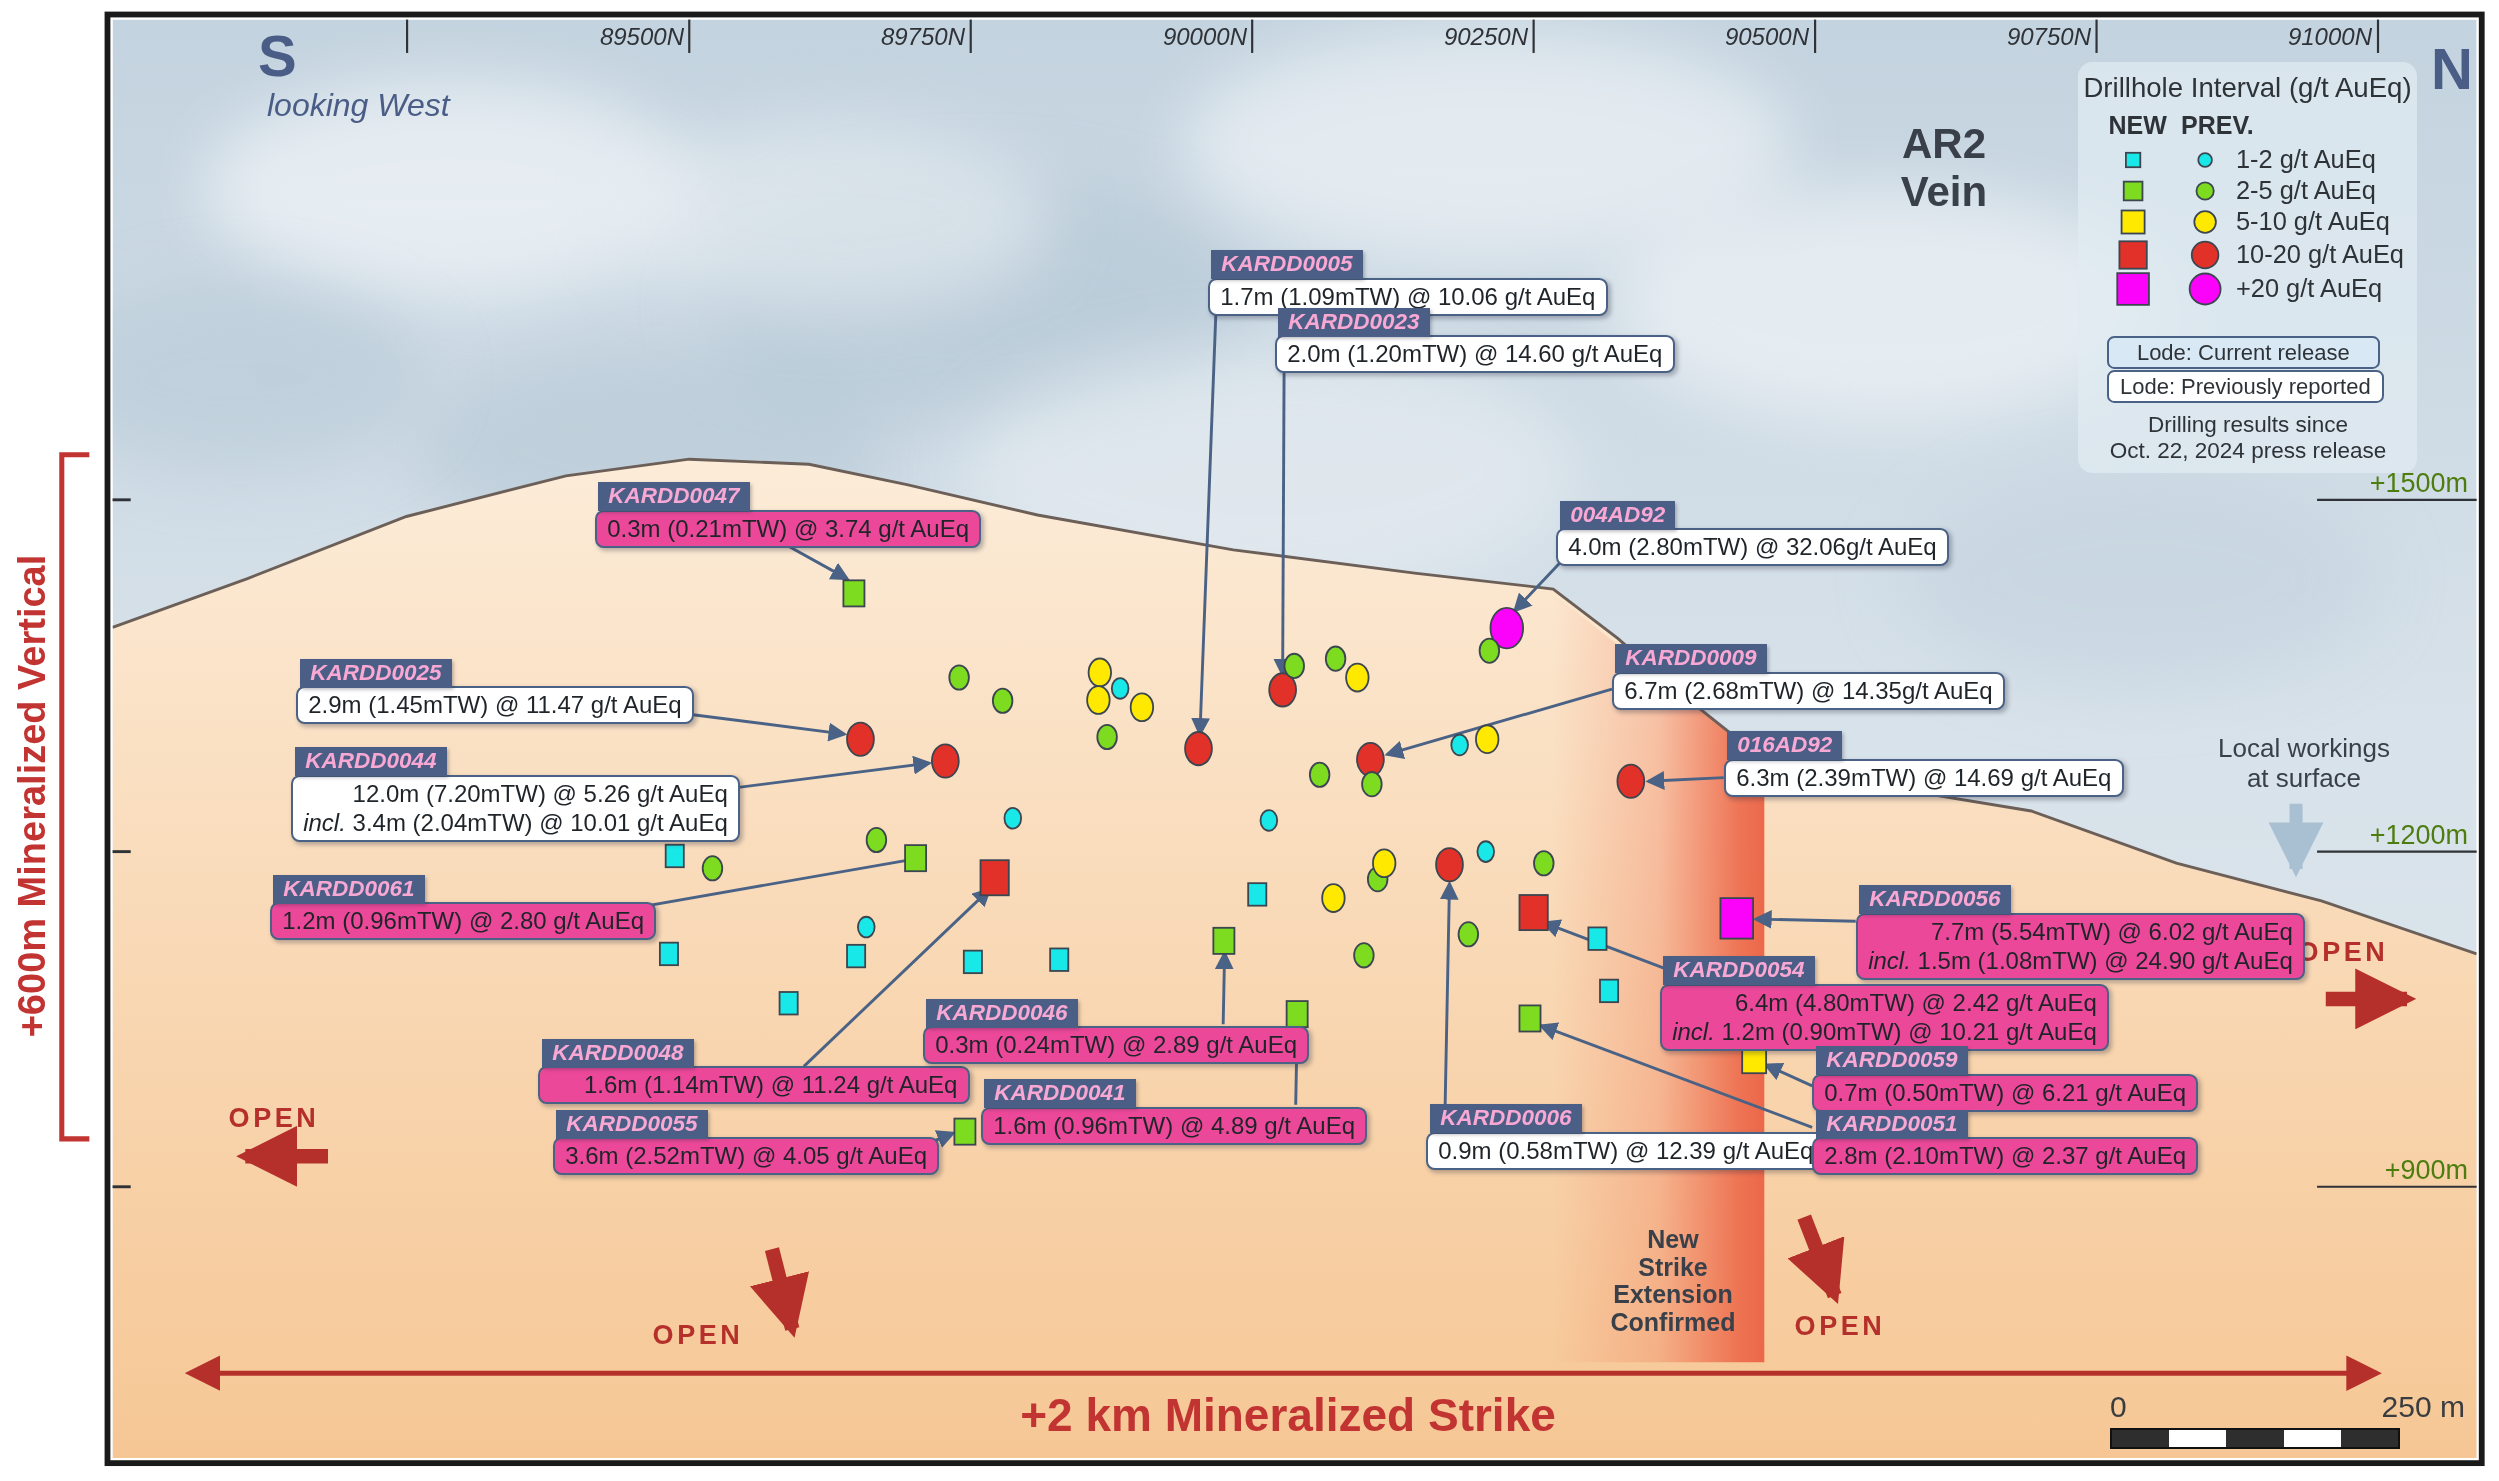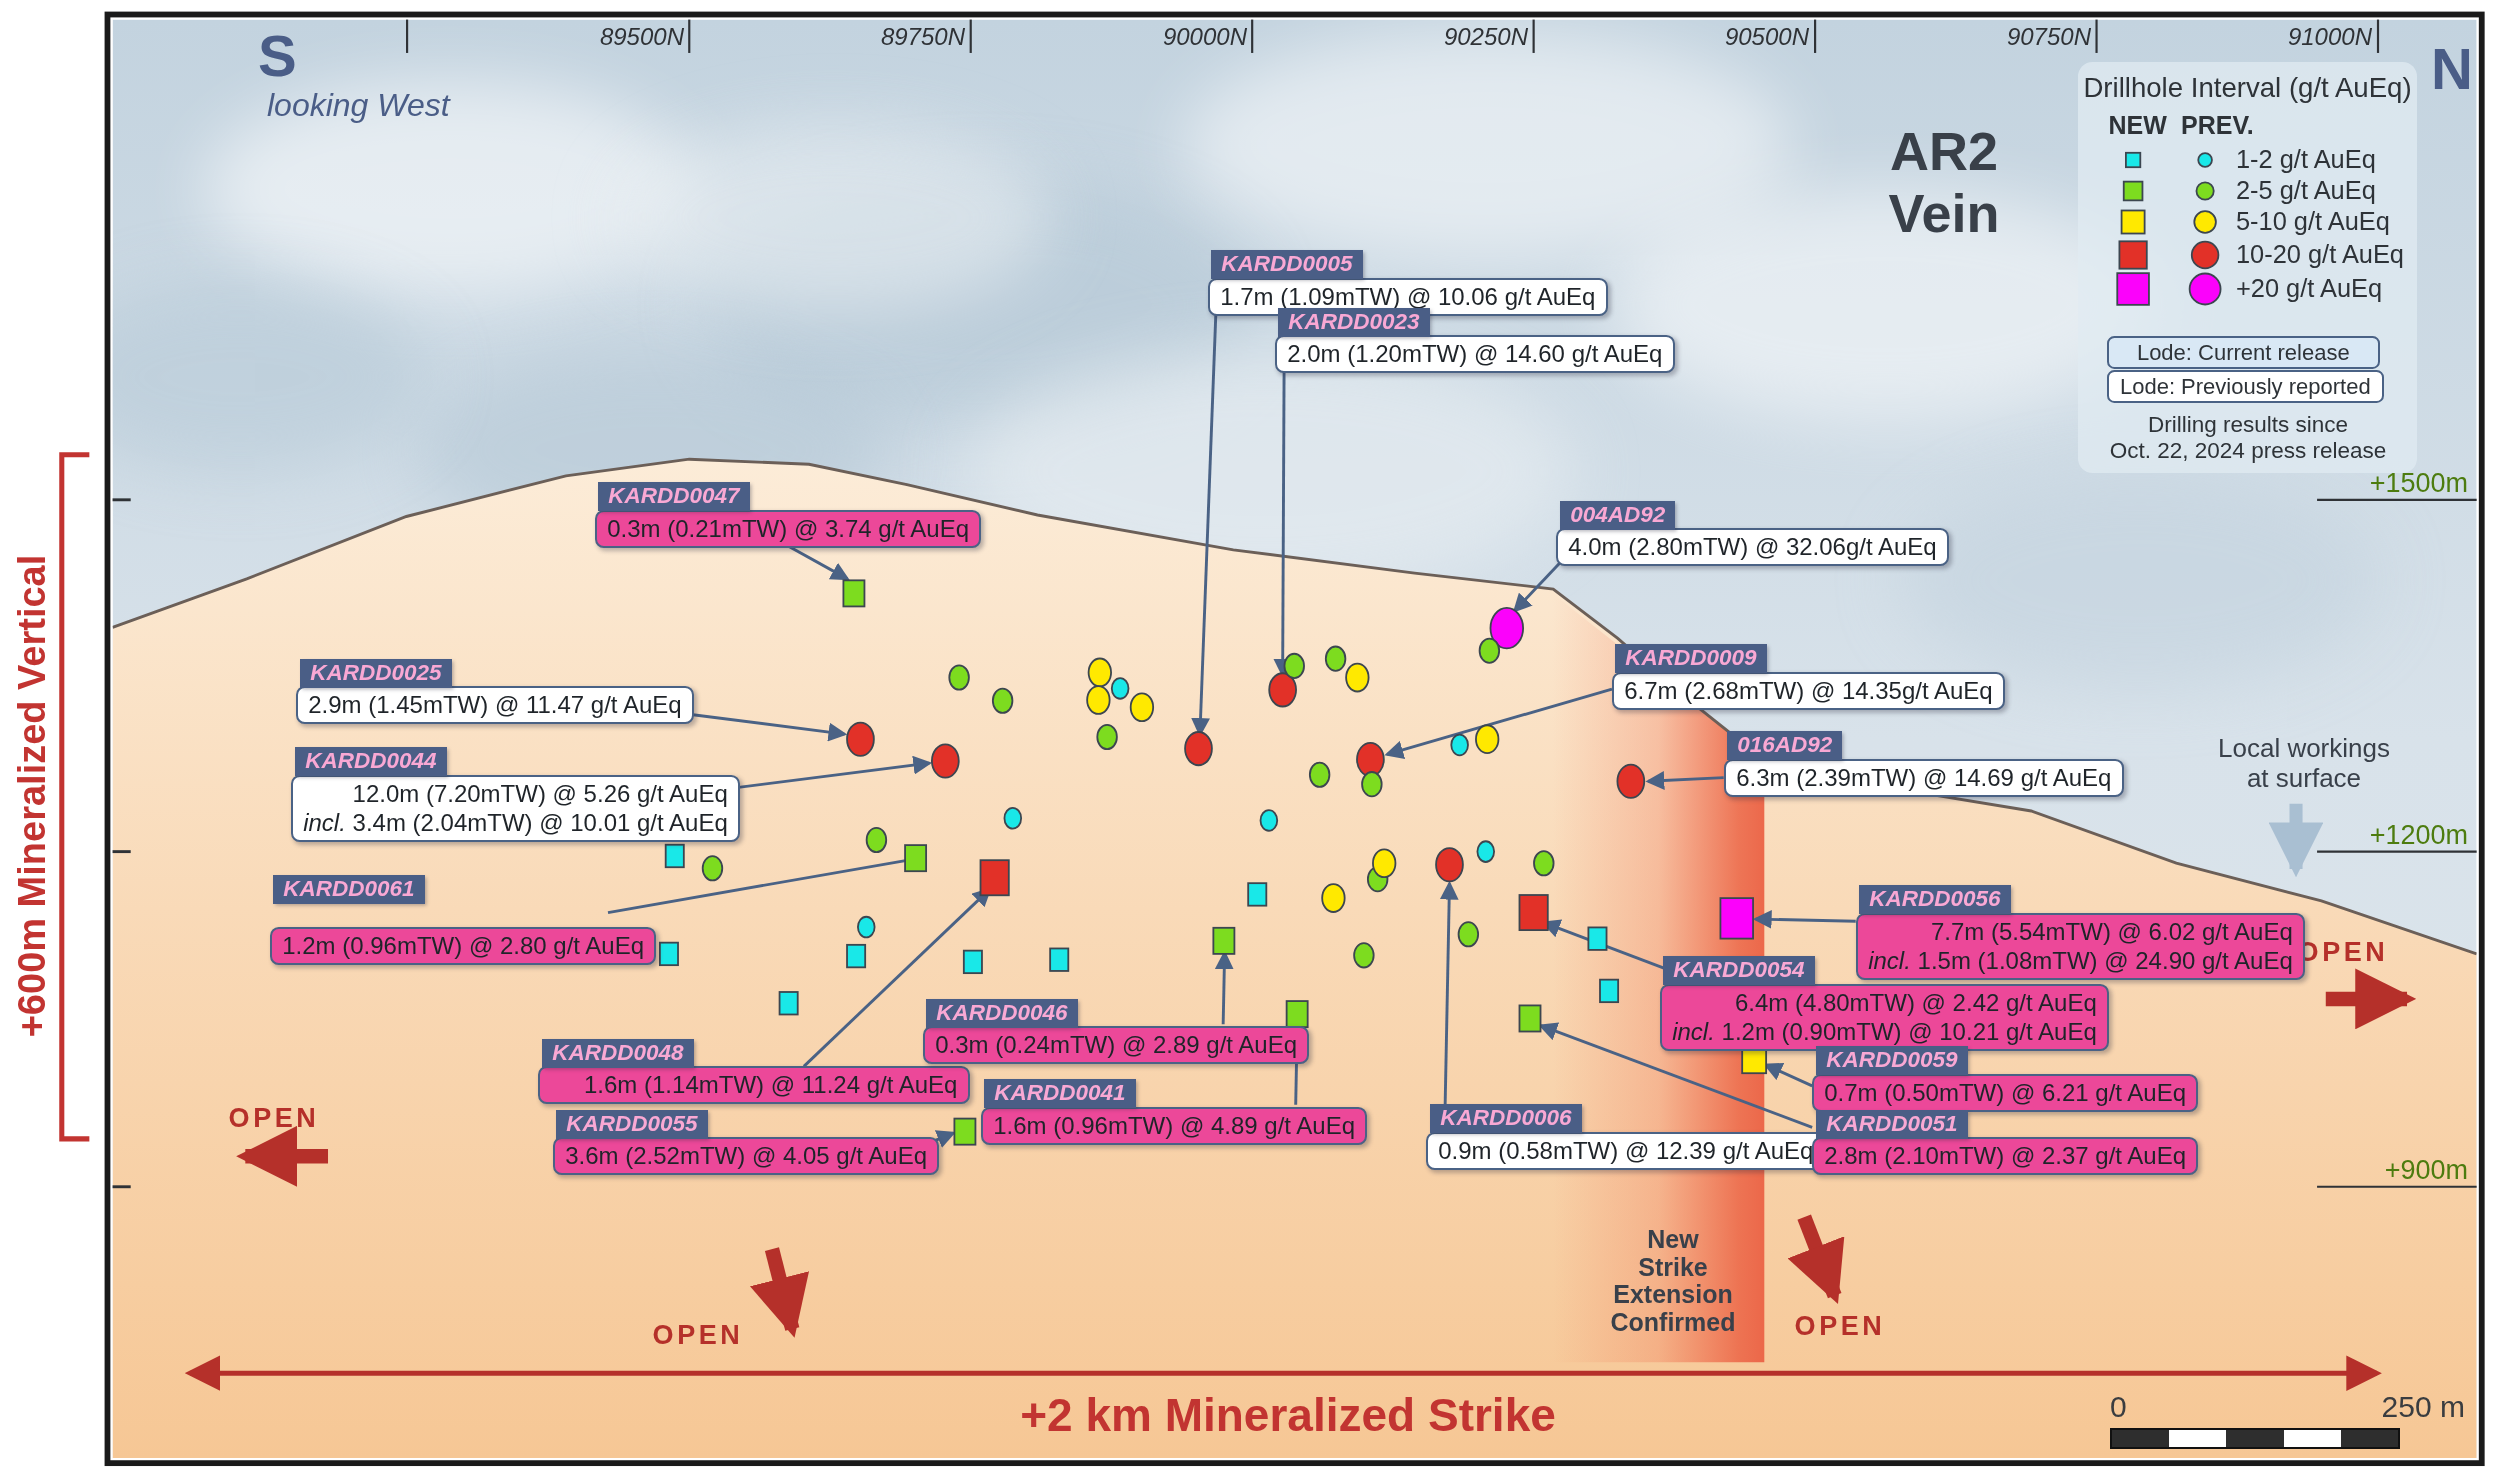--- a/index.html
+++ b/index.html
@@ -5,21 +5,21 @@
   html,body{margin:0;padding:0;background:#ffffff;}
   body{width:2500px;height:1482px;position:relative;overflow:hidden;
        font-family:"Liberation Sans", sans-serif;}
   #stage{position:absolute;inset:0;}
   svg#base{position:absolute;left:0;top:0;}
   .abs{position:absolute;}
   .axis-label{font-style:italic;font-size:24px;color:#2f3236;text-align:right;}
   .elev-label{font-size:27px;color:#4d7c0f;text-align:right;}
   .corner{font-weight:bold;color:#4a5d87;}
   .looking{font-style:italic;font-size:32px;color:#4a5d87;}
-  .fig-title{font-weight:bold;font-size:54px;color:#394049;text-align:center;line-height:1.15;}
+  .fig-title{font-weight:bold;font-size:42px;color:#394049;text-align:center;line-height:1.15;}
   .legend-panel{background:rgba(224,235,242,0.75);border-radius:14.5px;}
   .legend-title{font-size:27.6px;color:#2e3338;text-align:center;}
   .legend-col{font-weight:bold;font-size:25px;color:#2e3338;}
   .legend-item-label{font-size:25.4px;color:#2e3338;white-space:nowrap;}
   .lode-box{border:2.2px solid #4a6285;border-radius:7.3px;font-size:22px;color:#2e3338;
             text-align:center;padding:1.5px 7.3px;white-space:nowrap;}
   .legend-note{font-size:22.5px;color:#2e3338;text-align:center;white-space:nowrap;}
   .callout-tab{position:absolute;background:#4a5e86;color:#f9a8d4;font-style:italic;
                font-weight:bold;font-size:22.5px;padding:0.7px 10.2px 2.2px 10.2px;white-space:nowrap;
                box-shadow:2.2px 2.2px 3.6px rgba(40,40,60,.35);z-index:6;}
@@ -290,21 +290,21 @@
       <div class="callout-tab" style="left: 300px; top: 659px;">KARDD0025</div>
       <div class="callout-body prev" style="left: 296px; top: 686px;">
         <div>2.9m (1.45mTW) @ 11.47 g/t AuEq</div>
       </div>
       <div class="callout-tab" style="left: 295px; top: 747px;">KARDD0044</div>
       <div class="callout-body prev" style="left: 291px; top: 775px;">
         <div class="r">12.0m (7.20mTW) @ 5.26 g/t AuEq</div>
         <div><i>incl.</i> 3.4m (2.04mTW)  @ 10.01 g/t AuEq</div>
       </div>
       <div class="callout-tab" style="left: 273px; top: 875px;">KARDD0061</div>
-      <div class="callout-body new" style="left: 270px; top: 902px; margin-top: 25px;">
+      <div class="callout-body new" style="left: 270px; top: 902px;">
         <div>1.2m (0.96mTW) @ 2.80 g/t AuEq</div>
       </div>
       <div class="callout-tab" style="left: 542px; top: 1039px;">KARDD0048</div>
       <div class="callout-body new" style="left: 538px; top: 1066px; padding-left: 44px;">
         <div>1.6m (1.14mTW) @ 11.24 g/t AuEq</div>
       </div>
       <div class="callout-tab" style="left: 556px; top: 1110px;">KARDD0055</div>
       <div class="callout-body new" style="left: 553px; top: 1137px;">
         <div>3.6m (2.52mTW) @ 4.05 g/t AuEq</div>
       </div>

